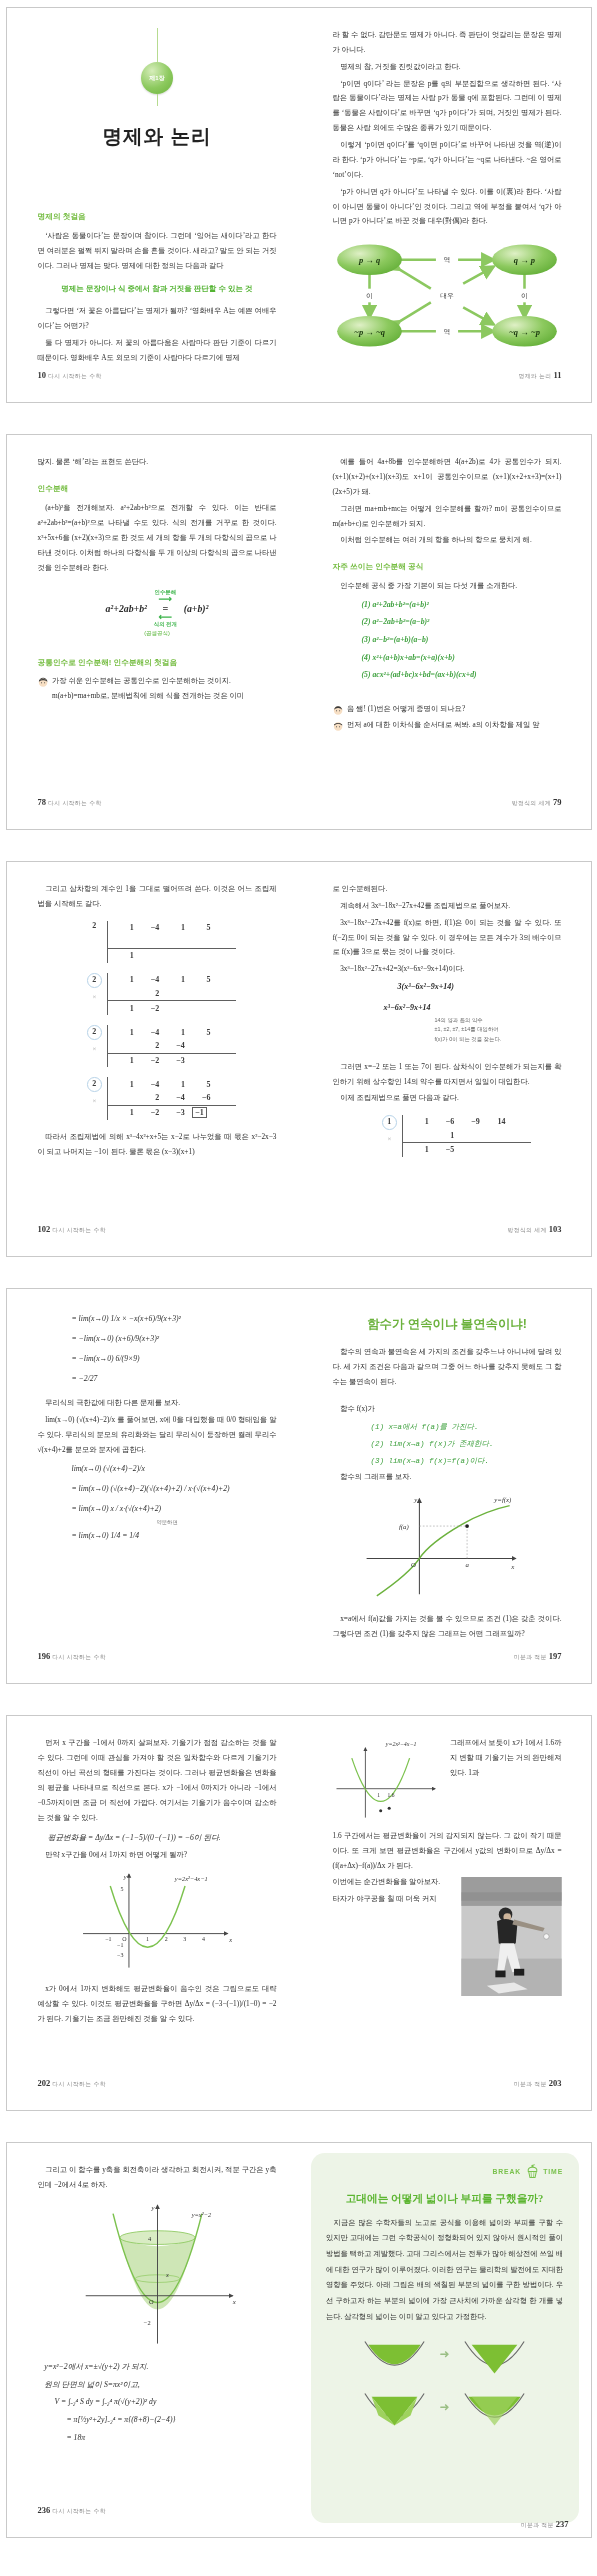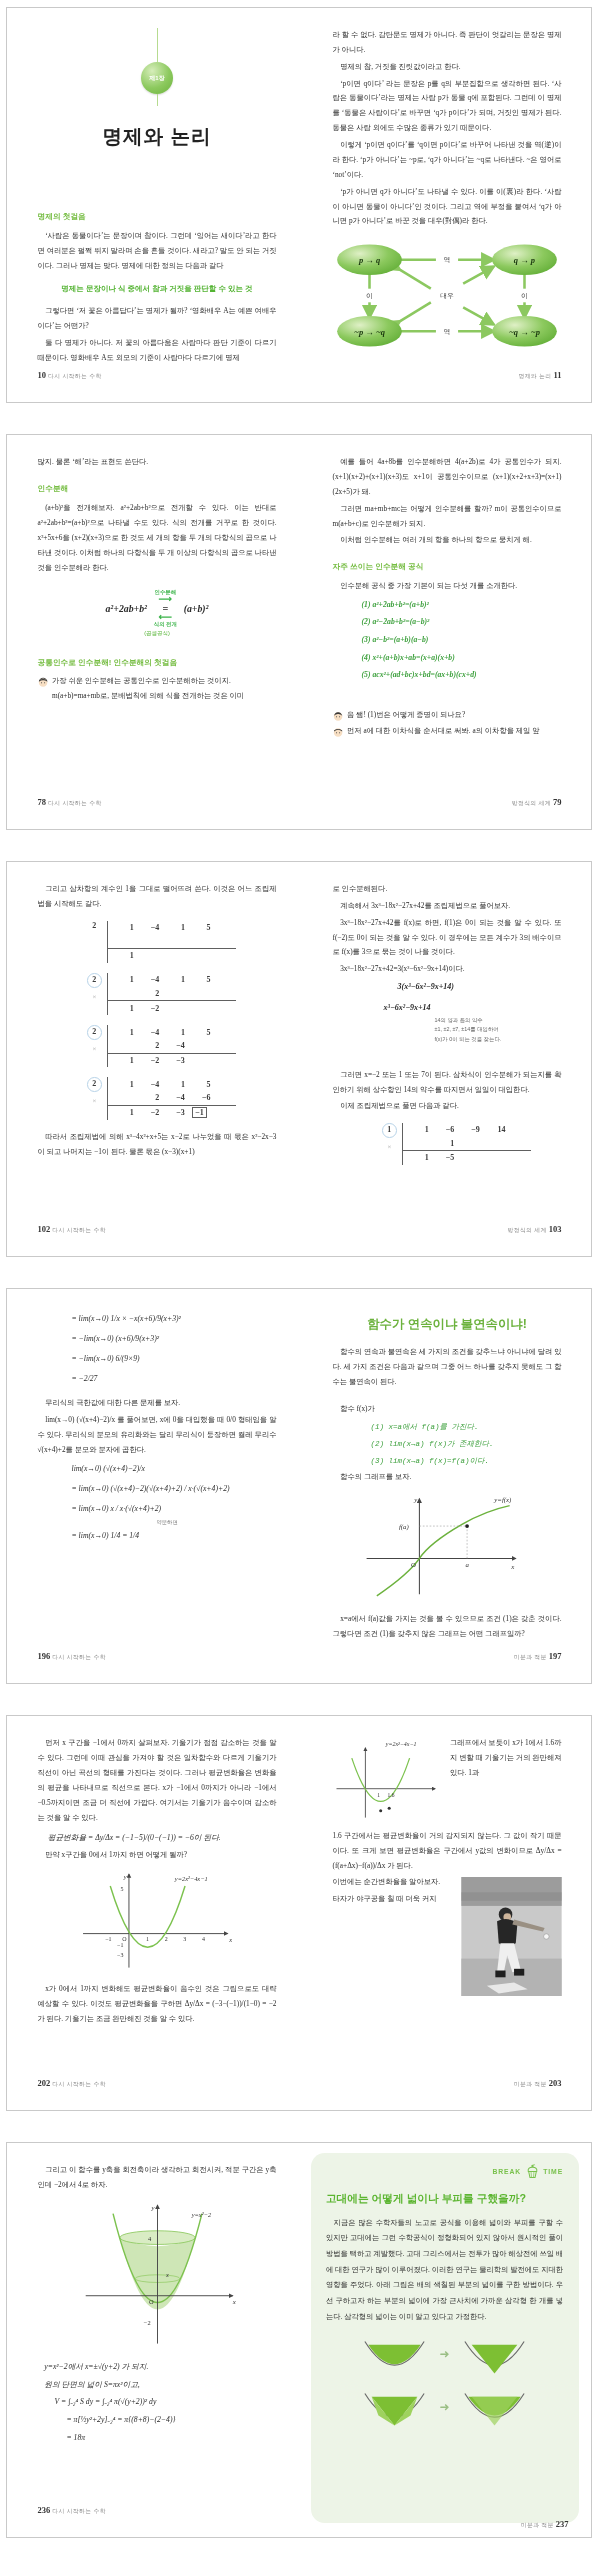--- a/index.html
+++ b/index.html
@@ -54,21 +54,21 @@
   .bigghead{font-family:"Liberation Sans",sans-serif;font-weight:bold;font-size:12.4px;color:#6cb23d;text-align:center;margin:6.8px 0 12px;}
   .cond{font-size:7.5px;font-style:italic;color:#3da03d;line-height:2.3;margin-left:38px;font-family:Liberation Mono, monospace;}
   figure{margin:6.8px auto;text-align:center;}
   
   .fltwrap::after{content:"";display:block;clear:both;}
   .fltfig{float:left;margin:0 8.5px 3.4px 0;}
   .photo{float:right;margin:1.7px 0 3.4px 8.5px;}
   
   .panel{position:absolute;left:12px;right:12px;top:10.2px;bottom:13.7px;background:#edf4e7;border-radius:13.7px;padding:10.2px 15.4px;box-sizing:border-box;}
   .btlogo{display:flex;justify-content:flex-end;align-items:center;gap:2.6px;font-family:"Liberation Sans",sans-serif;font-size:6.8px;font-weight:bold;color:#79c14c;letter-spacing:0.9px;}
-  .pantitle{font-family:Liberation Sans, sans-serif;font-weight:bold;font-size:10.7px;color:#5cb531;margin:12px 0 8.5px;}
+  .pantitle{font-family:Liberation Serif, serif;font-weight:bold;font-size:10.7px;color:#5cb531;text-align:center;margin:12px 0 8.5px;}
   .panel .para{line-height:2.15;}
   .boats{display:flex;justify-content:center;align-items:center;gap:8.5px;margin-top:8.5px;}
   .boats .barrow{color:#9bbf85;font-size:12px;}
 </style>
 </head>
 <body>
 
 <div class="spread">
   <div class="page">
     <div class="chapwrap">
@@ -171,21 +171,21 @@
     <p class="para">예를 들어 4a+8b를 인수분해하면 4(a+2b)로 4가 공통인수가 되지. (x+1)(x+2)+(x+1)(x+3)도 x+1이 공통인수이므로 (x+1)(x+2+x+3)=(x+1)(2x+5)가 돼.</p>
     <p class="para">그러면 ma+mb+mc는 어떻게 인수분해를 할까? m이 공통인수이므로 m(a+b+c)로 인수분해가 되지.</p>
     <p class="para">이처럼 인수분해는 여러 개의 항을 하나의 항으로 뭉치게 해.</p>
     <div class="ghead">자주 쓰이는 인수분해 공식</div>
     <p class="para">인수분해 공식 중 가장 기본이 되는 다섯 개를 소개한다.</p>
     <div class="gform">(1) a²+2ab+b²=(a+b)²</div>
     <div class="gform">(2) a²−2ab+b²=(a−b)²</div>
     <div class="gform">(3) a²−b²=(a+b)(a−b)</div>
     <div class="gform">(4) x²+(a+b)x+ab=(x+a)(x+b)</div>
     <div class="gform">(5) acx²+(ad+bc)x+bd=(ax+b)(cx+d)</div>
-    <div class="dlg" style="margin-top:24px">
+    <div class="dlg" style="margin-top:18px">
       <svg class="face" width="10.2" height="10.2" viewBox="0 0 12 12">
           <circle cx="6" cy="6.5" r="5" fill="#f7dfc4"></circle>
           <path d="M1,5.6 Q3,1.2 6,1.6 Q9,1.2 11,5.6 Q8.5,3.4 6,3.6 Q3.5,3.4 1,5.6Z" fill="#3a3a3a"></path>
           <circle cx="4.2" cy="6.8" r=".6" fill="#333"></circle>
           <circle cx="7.8" cy="6.8" r=".6" fill="#333"></circle>
         </svg>
       <span>음 쌤! (1)번은 어떻게 증명이 되나요?</span>
     </div>
     <div class="dlg">
       <svg class="face" width="10.2" height="10.2" viewBox="0 0 12 12">
@@ -311,21 +311,21 @@
     <p class="para">계속해서 3x³−18x²−27x+42를 조립제법으로 풀어보자.</p>
     <p class="para">3x³−18x²−27x+42를 f(x)로 하면, f(1)은 0이 되는 것을 알 수 있다. 또 f(−2)도 0이 되는 것을 알 수 있다. 이 경우에는 모든 계수가 3의 배수이므로 f(x)를 3으로 묶는 것이 나을 것이다.</p>
     <p class="para">3x³−18x²−27x+42=3(x³−6x²−9x+14)이다.</p>
     <div class="disp" style="margin-left:65px">3(x³−6x²−9x+14)</div>
     <div class="disp" style="margin-left:51px;margin-top:12px">x³−6x²−9x+14</div>
     <div class="note">
       <div>14의 양과 음의 약수</div>
       <div>±1, ±2, ±7, ±14를 대입하여</div>
       <div>f(x)가 0이 되는 것을 찾는다.</div>
     </div>
-    <p class="para" style="margin-top:23px">그러면 x=−2 또는 1 또는 7이 된다. 삼차식이 인수분해가 되는지를 확인하기 위해 상수항인 14의 약수를 따지면서 일일이 대입한다.</p>
+    <p class="para" style="margin-top:15px">그러면 x=−2 또는 1 또는 7이 된다. 삼차식이 인수분해가 되는지를 확인하기 위해 상수항인 14의 약수를 따지면서 일일이 대입한다.</p>
     <p class="para">이제 조립제법으로 풀면 다음과 같다.</p>
     <div class="sd">
       <div class="sdl">
           <span class="circ">1</span>
           <span class="tms">×</span>
         </div>
       <div class="sdb">
         <div class="sdrow">
             <span class="sdc">1</span>
             <span class="sdc">−6</span>

